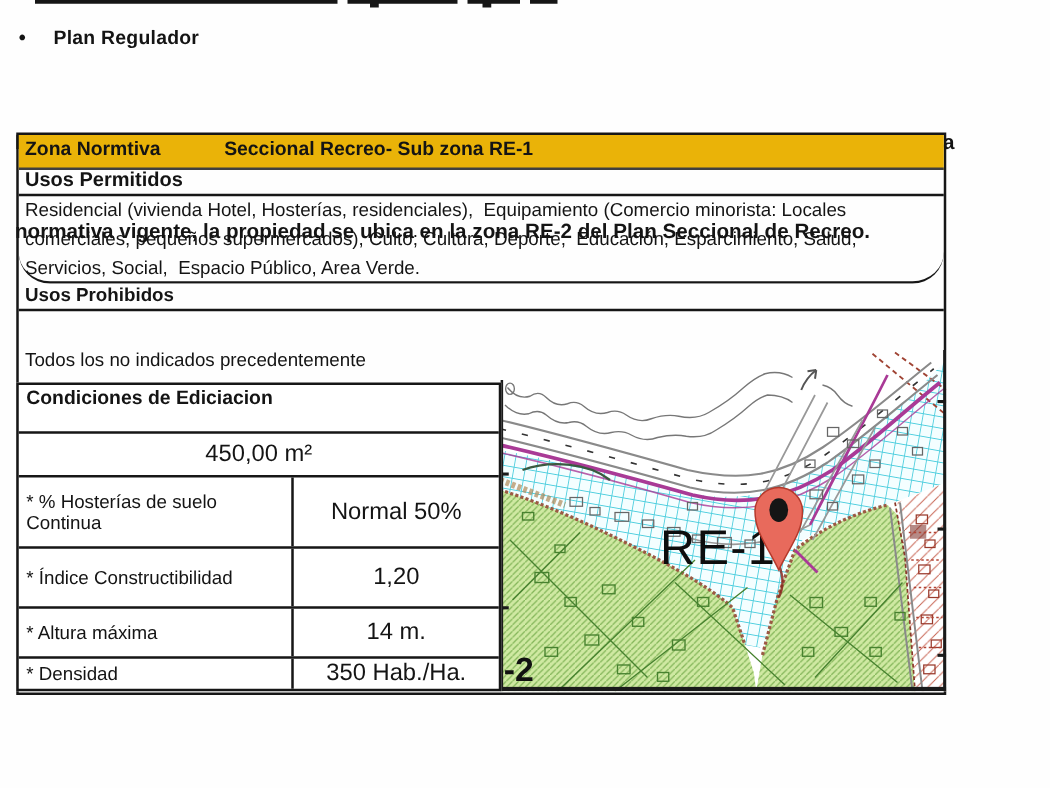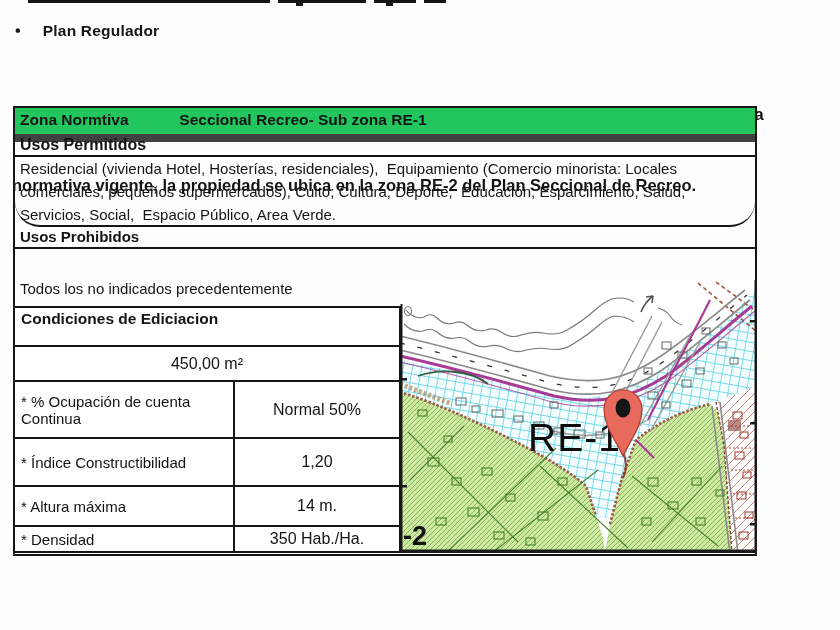--- a/index.html
+++ b/index.html
@@ -10,41 +10,41 @@
   
   .heading{position:absolute;left:15px;top:22px;display:flex;align-items:center;
            font-weight:bold;font-size:15.5px;letter-spacing:.2px;}
   .heading .bullet{font-size:16px;margin-right:22px;line-height:1;}
   
   .intro{position:absolute;left:12px;top:56px;width:760px;font-size:16.5px;line-height:23.5px;white-space:pre-wrap;font-weight:bold;}
   
   .ztable{position:absolute;left:13px;top:106px;width:744px;height:450px;
           border:2px solid #161616;box-sizing:border-box;}
   .zrow{position:absolute;left:0;right:0;box-sizing:content-box;}
-  .zr1{top:0;height:23px;background:#22c55e;border-bottom:8px solid #404040;
+  .zr1{top:0;height:23px;background:#eab308;border-bottom:2px solid #404040;
        font-weight:bold;font-size:15.5px;padding-top:3px;}
   .zr1 .c1{display:inline-block;margin-left:5px;width:155px;}
   .zr2{top:25px;height:19px;border-bottom:2px solid #161616;font-weight:bold;font-size:16px;padding-top:3px;}
   .zr3{top:47px;height:67px;border-bottom:2px solid #161616;font-size:15px;line-height:22.8px;padding-top:3px;border-radius:25px;}
   .zr4{top:117px;height:19px;border-bottom:2px solid #161616;font-weight:bold;font-size:15px;padding-top:3px;}
   .zr5{top:139px;bottom:0;font-size:15px;}
   .padl{padding-left:5px;}
   .line{white-space:pre-wrap;padding-left:5px;}
   .ztext{padding:5px 0 0 5px;margin-top:28px;}
   
   .ctable{position:absolute;left:13px;top:306px;width:388px;height:247px;background:#fff;
           border:2px solid #161616;box-sizing:border-box;z-index:5;display:flex;flex-direction:column;}
   .ctitle{height:19px;border-bottom:2px solid #161616;font-weight:bold;font-size:15.5px;
           padding:2px 0 16px 6px;flex:0 0 auto;}
   .crow{display:flex;border-bottom:2px solid #161616;align-items:center;flex:0 0 auto;}
   .crow:last-child{border-bottom:none;flex:1 1 auto;}
   .ch1{height:33px;} .ch2{height:55px;} .ch3{height:46px;} .ch4{height:38px;}
   .clabel{width:212px;align-self:stretch;display:flex;align-items:center;
           border-right:2px solid #161616;padding-left:6px;font-size:15px;}
-  .cvalue{flex:1;text-align:center;font-size:16px;}
+  .cvalue{flex:1;text-align:center;font-size:19px;}
   
   .map{position:absolute;left:400px;top:280px;width:357px;height:273px;background:#fff;z-index:4;}
   .map svg{display:block;}
 </style>
 </head>
 <body>
 
 <div class="page">
 
   <div>
@@ -82,21 +82,21 @@
       <div class="ztext">Todos los no indicados precedentemente</div>
     </div>
   </div>
 
   <div class="ctable">
     <div class="ctitle">Condiciones de Ediciacion</div>
     <div class="crow ch1">
       <div class="cvalue">450,00 m²</div>
     </div>
     <div class="crow ch2">
-      <div class="clabel">* % Ocupación de cuenta Continua</div>
+      <div class="clabel">* % Hosterías de suelo Continua</div>
       <div class="cvalue">Normal 50%</div>
     </div>
     <div class="crow ch3">
       <div class="clabel">* Índice Constructibilidad</div>
       <div class="cvalue">1,20</div>
     </div>
     <div class="crow ch4">
       <div class="clabel">* Altura máxima</div>
       <div class="cvalue">14 m.</div>
     </div>

